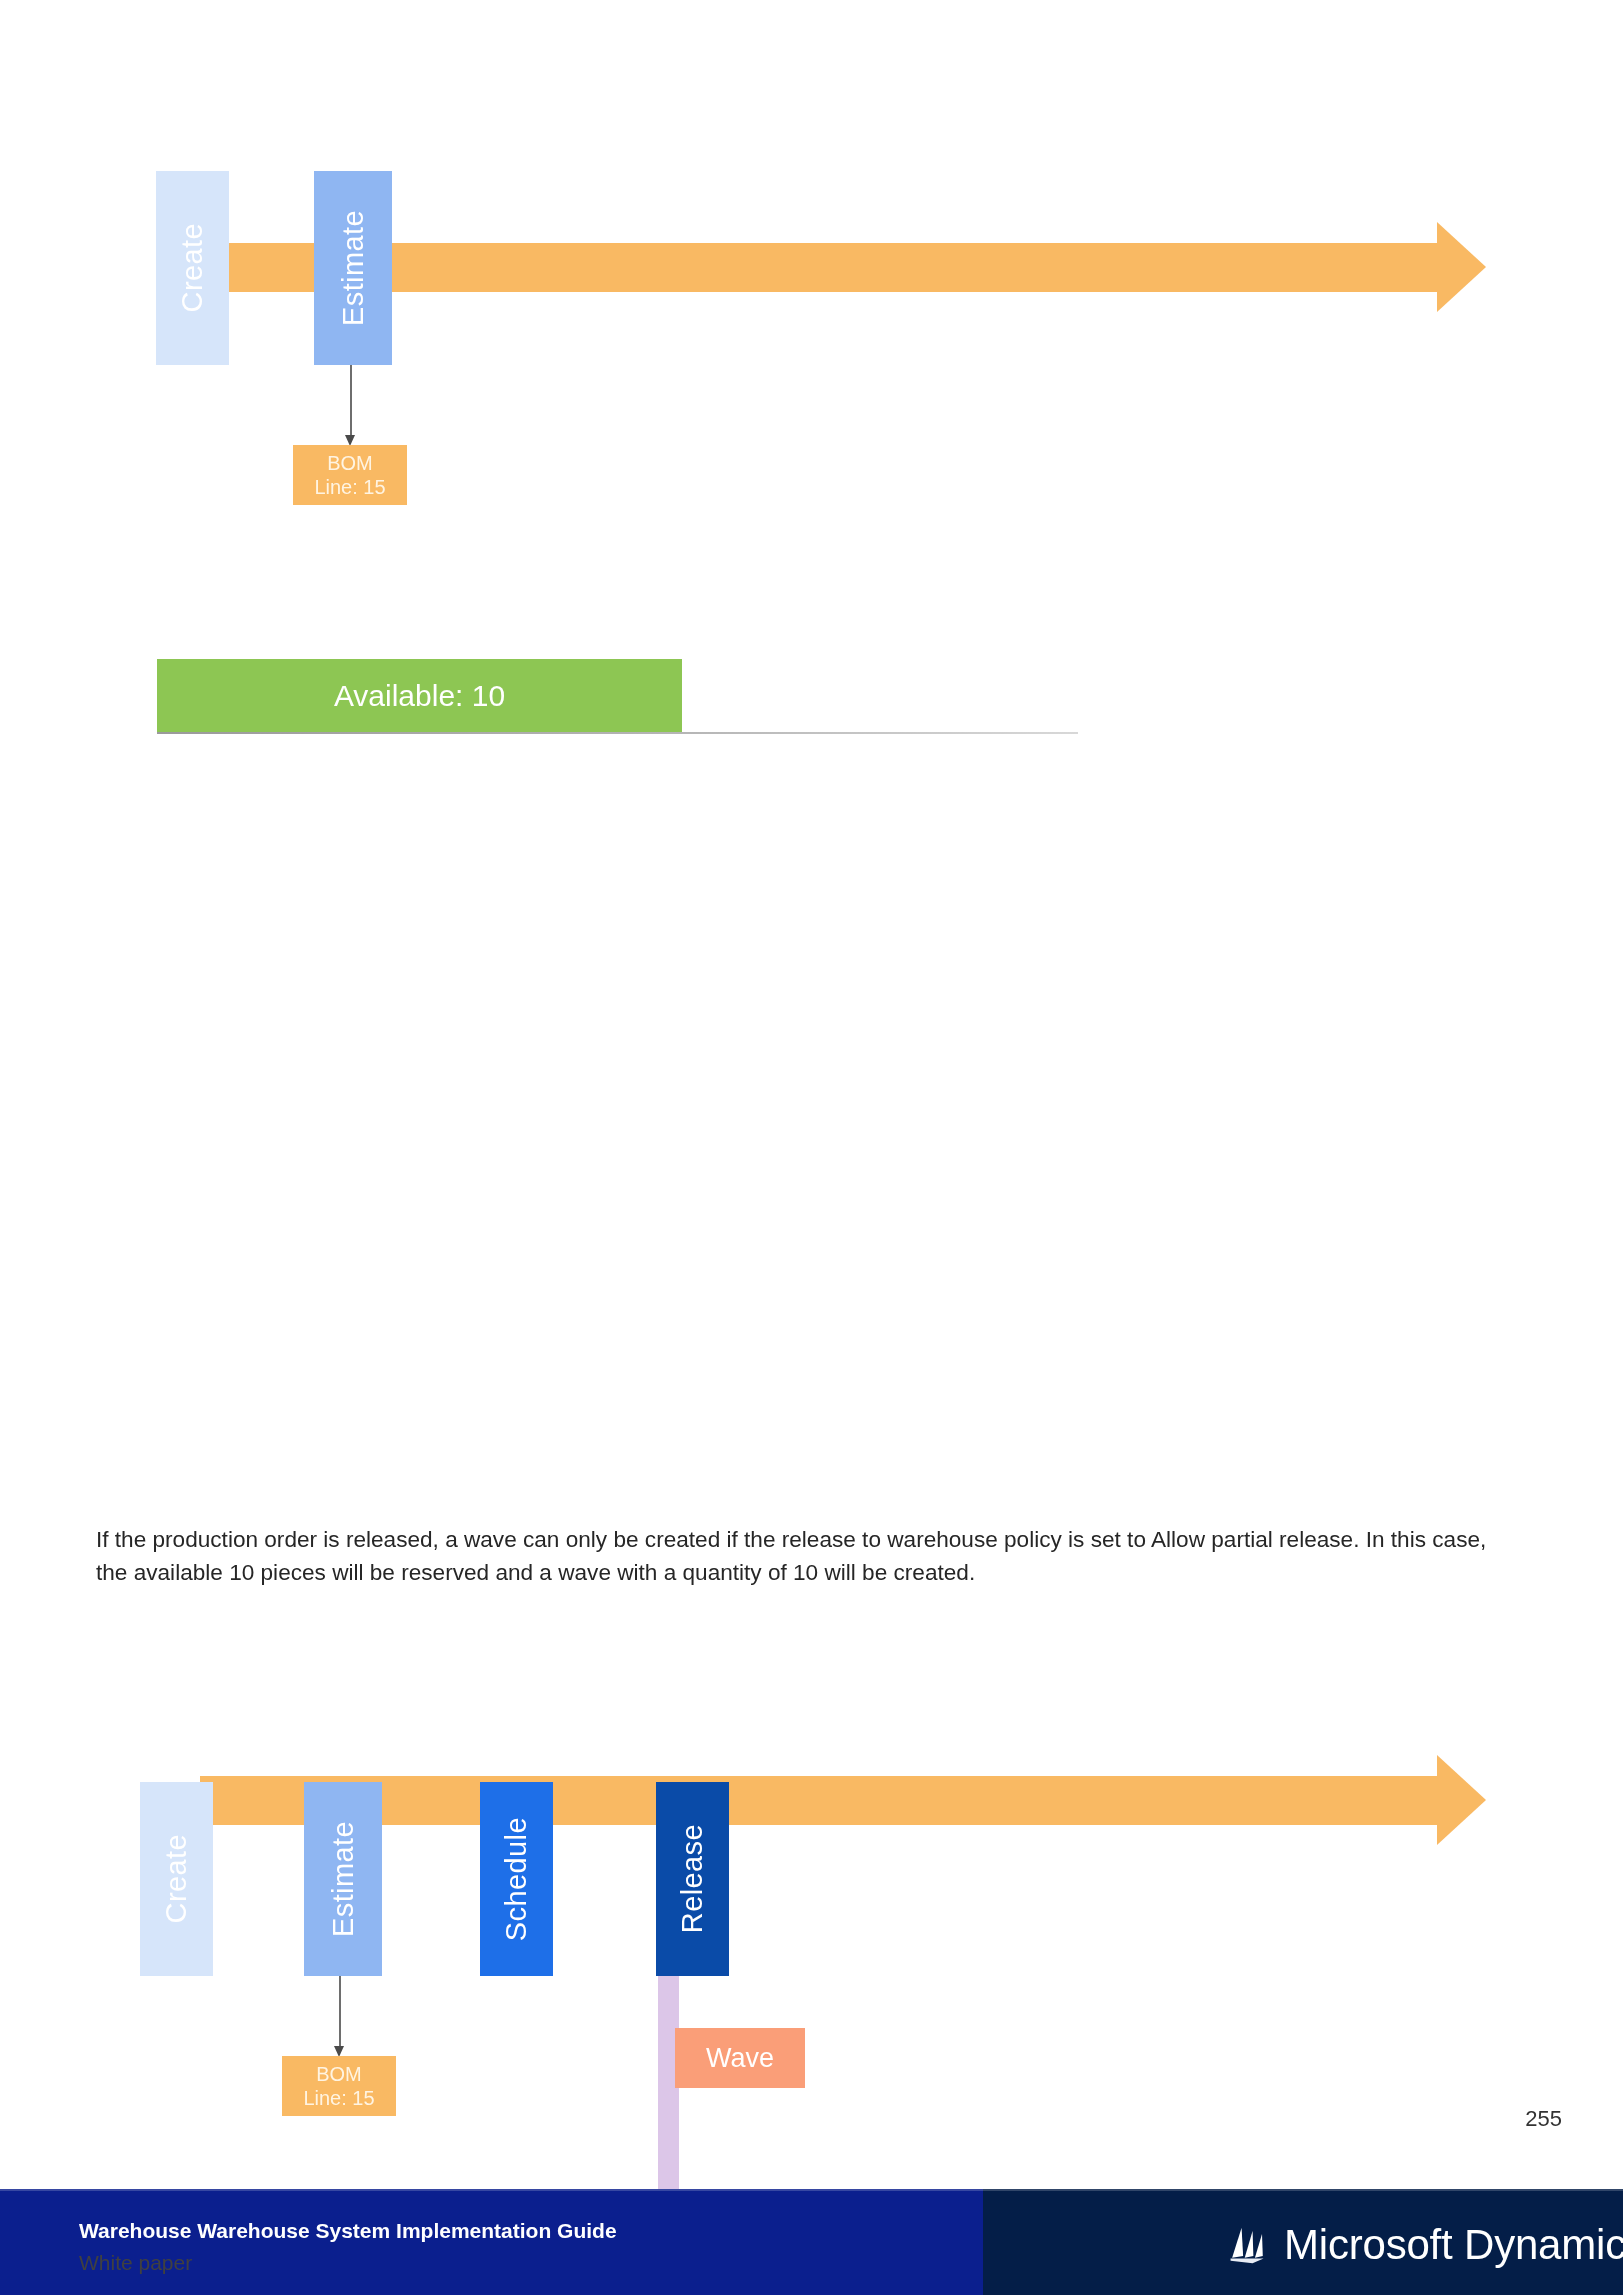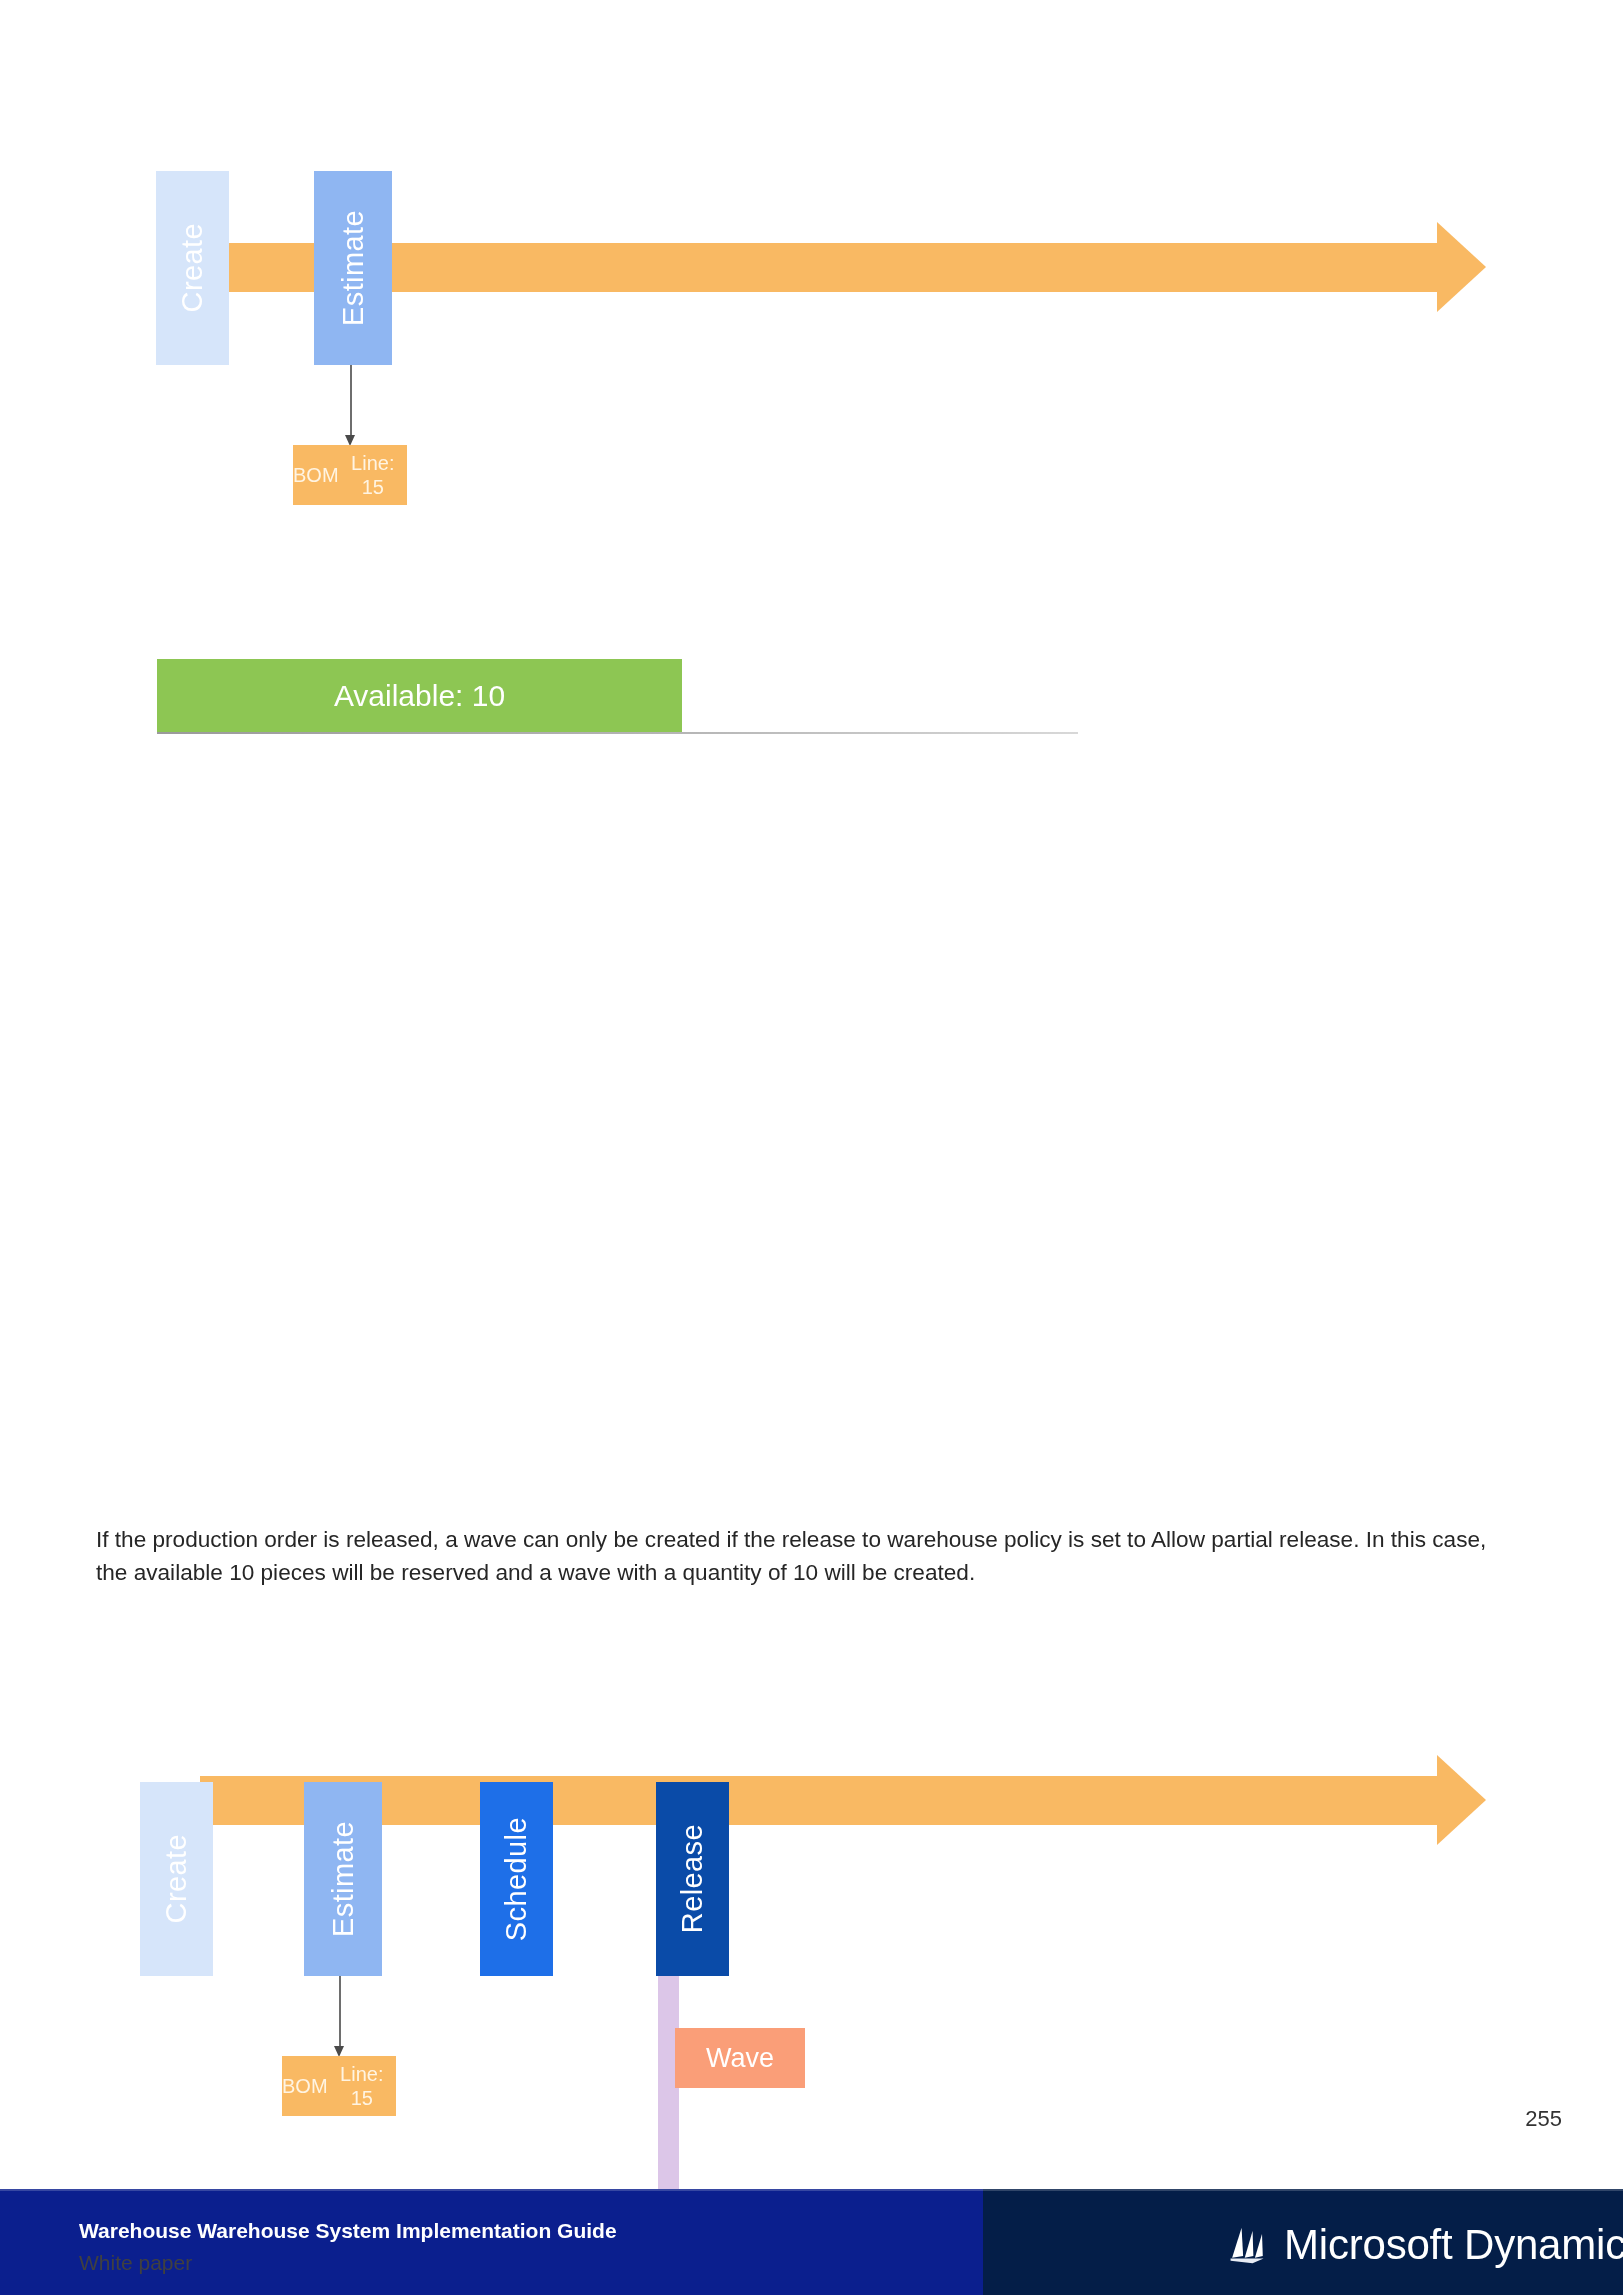--- a/index.html
+++ b/index.html
@@ -82,21 +82,21 @@
     border-left: 5.5px solid transparent;
     border-right: 5.5px solid transparent;
     border-top: 11px solid #4A4A4A;
   }
 
   
   .note-box {
     position: absolute;
     background: #F9B963;
     display: flex;
-    flex-direction: row;
+    flex-direction: column;
     align-items: center;
     justify-content: center;
     color: #FFF4E2;
     font-size: 20px;
     line-height: 1.22;
     text-align: center;
   }
 
   
   .qty-bar {

